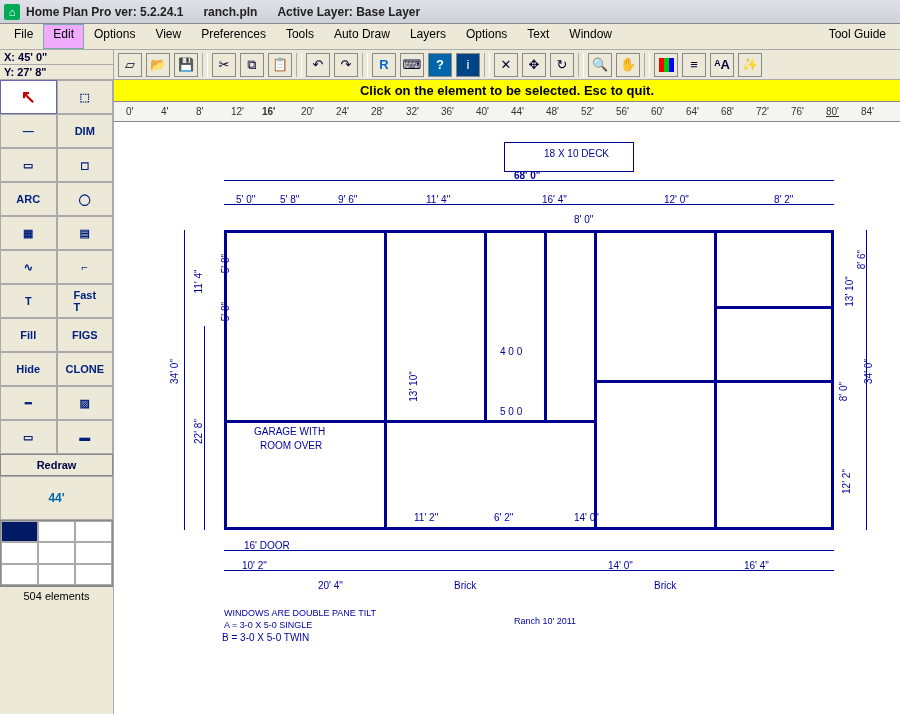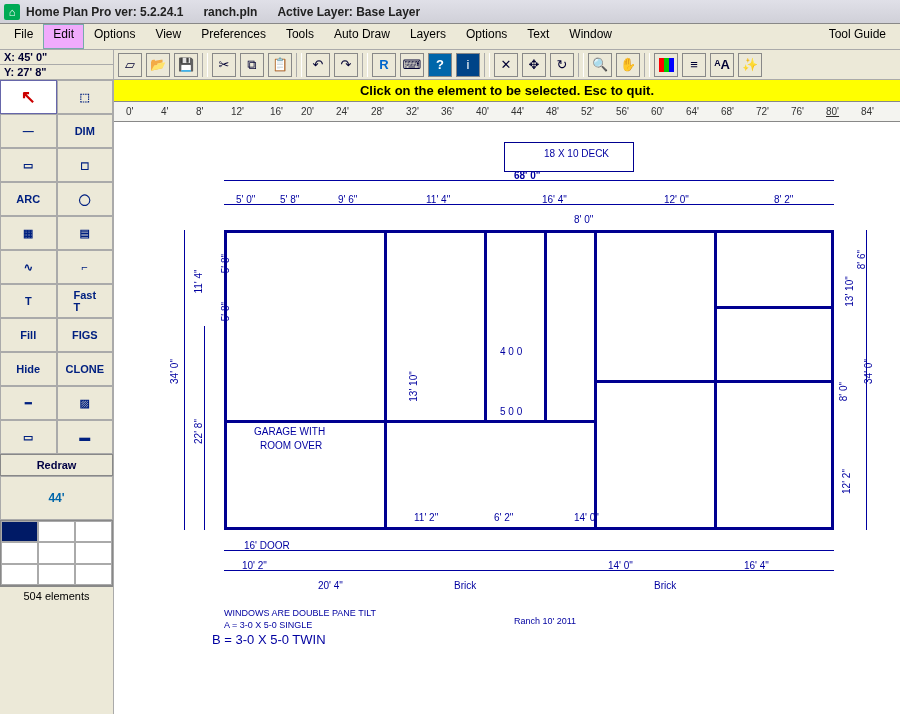--- a/index.html
+++ b/index.html
@@ -149,21 +149,21 @@
     <div class="status-left">504 elements</div>
   </div>
 
   <div class="canvas-area">
     <div class="hint-bar">Click on the element to be selected.  Esc to quit.</div>
     <div class="ruler-h" id="rulerh">
         <span class="tick" style="left: 12px;">0'</span>
         <span class="tick" style="left: 47px;">4'</span>
         <span class="tick" style="left: 82px;">8'</span>
         <span class="tick" style="left: 117px;">12'</span>
-        <span class="tick" style="left: 156px;">16'</span>
+        <span class="tick" style="left: 148px; font-weight: bold;">16'</span>
         <span class="tick" style="left: 187px;">20'</span>
         <span class="tick" style="left: 222px;">24'</span>
         <span class="tick" style="left: 257px;">28'</span>
         <span class="tick" style="left: 292px;">32'</span>
         <span class="tick" style="left: 327px;">36'</span>
         <span class="tick" style="left: 362px;">40'</span>
         <span class="tick" style="left: 397px;">44'</span>
         <span class="tick" style="left: 432px;">48'</span>
         <span class="tick" style="left: 467px;">52'</span>
         <span class="tick" style="left: 502px;">56'</span>
@@ -237,18 +237,18 @@
         <div class="dim-line" style="left:70px;top:434px;width:610px"></div>
         <div class="fp-text" style="left:88px;top:424px">10' 2"</div>
         <div class="fp-text" style="left:164px;top:444px">20' 4"</div>
         <div class="fp-text" style="left:454px;top:424px">14' 0"</div>
         <div class="fp-text" style="left:590px;top:424px">16' 4"</div>
         <div class="fp-text" style="left:300px;top:444px">Brick</div>
         <div class="fp-text" style="left:500px;top:444px">Brick</div>
 
         <div class="fp-text" style="left:70px;top:472px;font-size:9px">WINDOWS ARE DOUBLE PANE TILT</div>
         <div class="fp-text" style="left:70px;top:484px;font-size:9px">A = 3-0 X 5-0 SINGLE</div>
-        <div class="fp-text" style="left:58px;top:496px;font-size:13px">B = 3-0 X 5-0 TWIN</div>
+        <div class="fp-text" style="left:68px;top:496px;font-size:10px">B = 3-0 X 5-0 TWIN</div>
         <div class="fp-text" style="left:360px;top:480px;font-size:9px">Ranch 10' 2011</div>
       </div>
     </div>
   </div>
 </div>
 
 </body></html>

